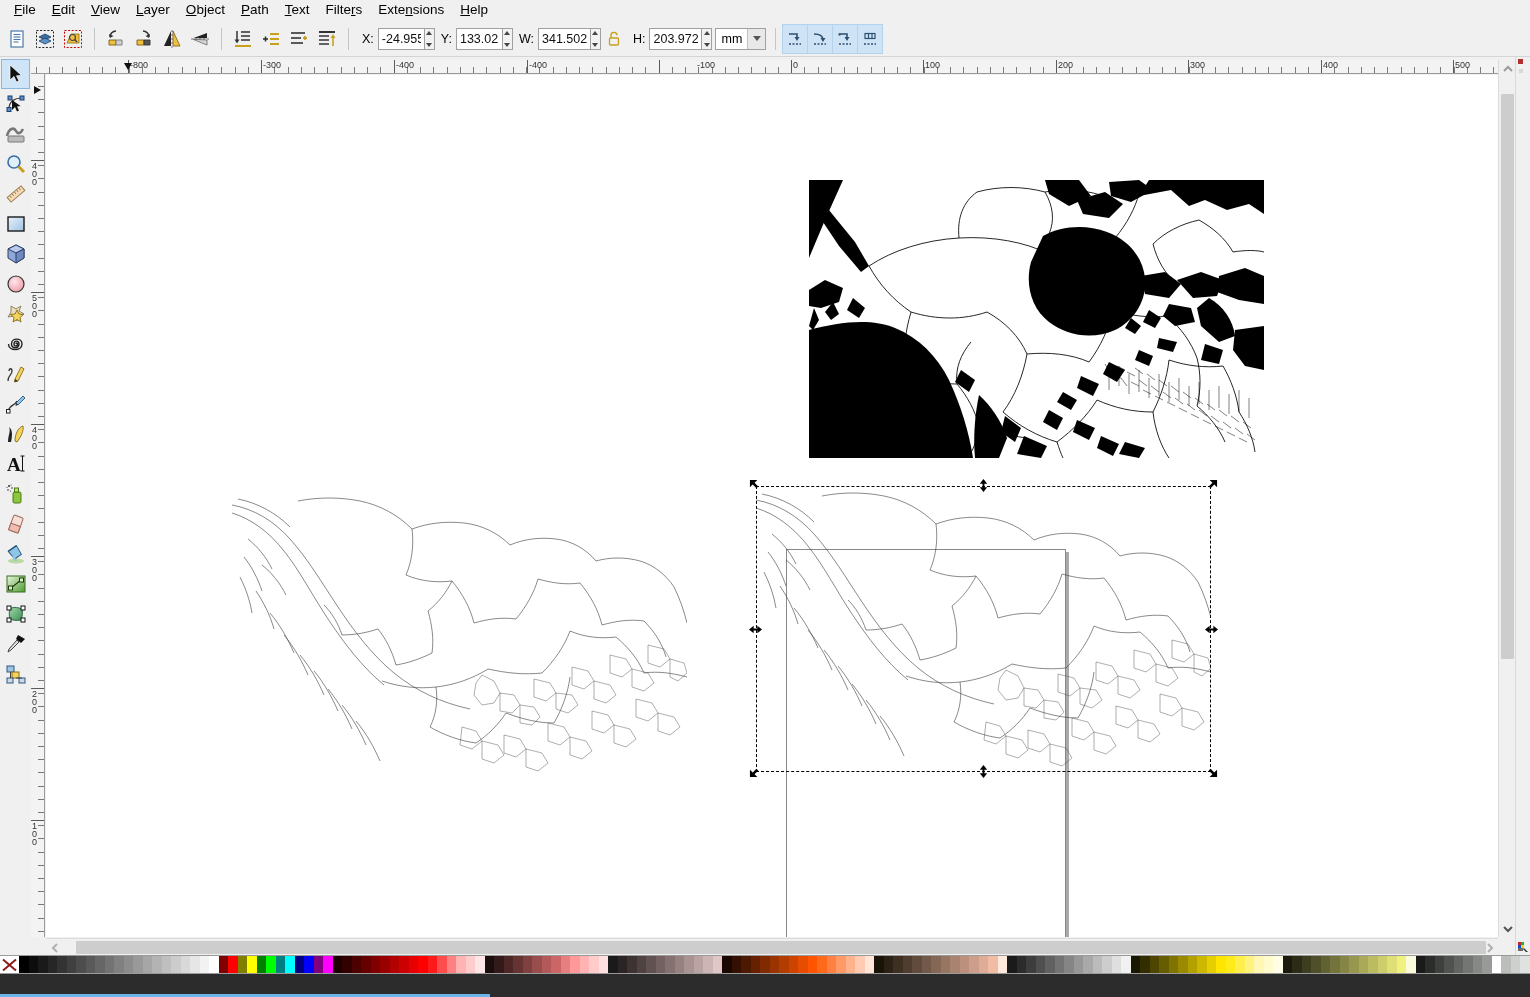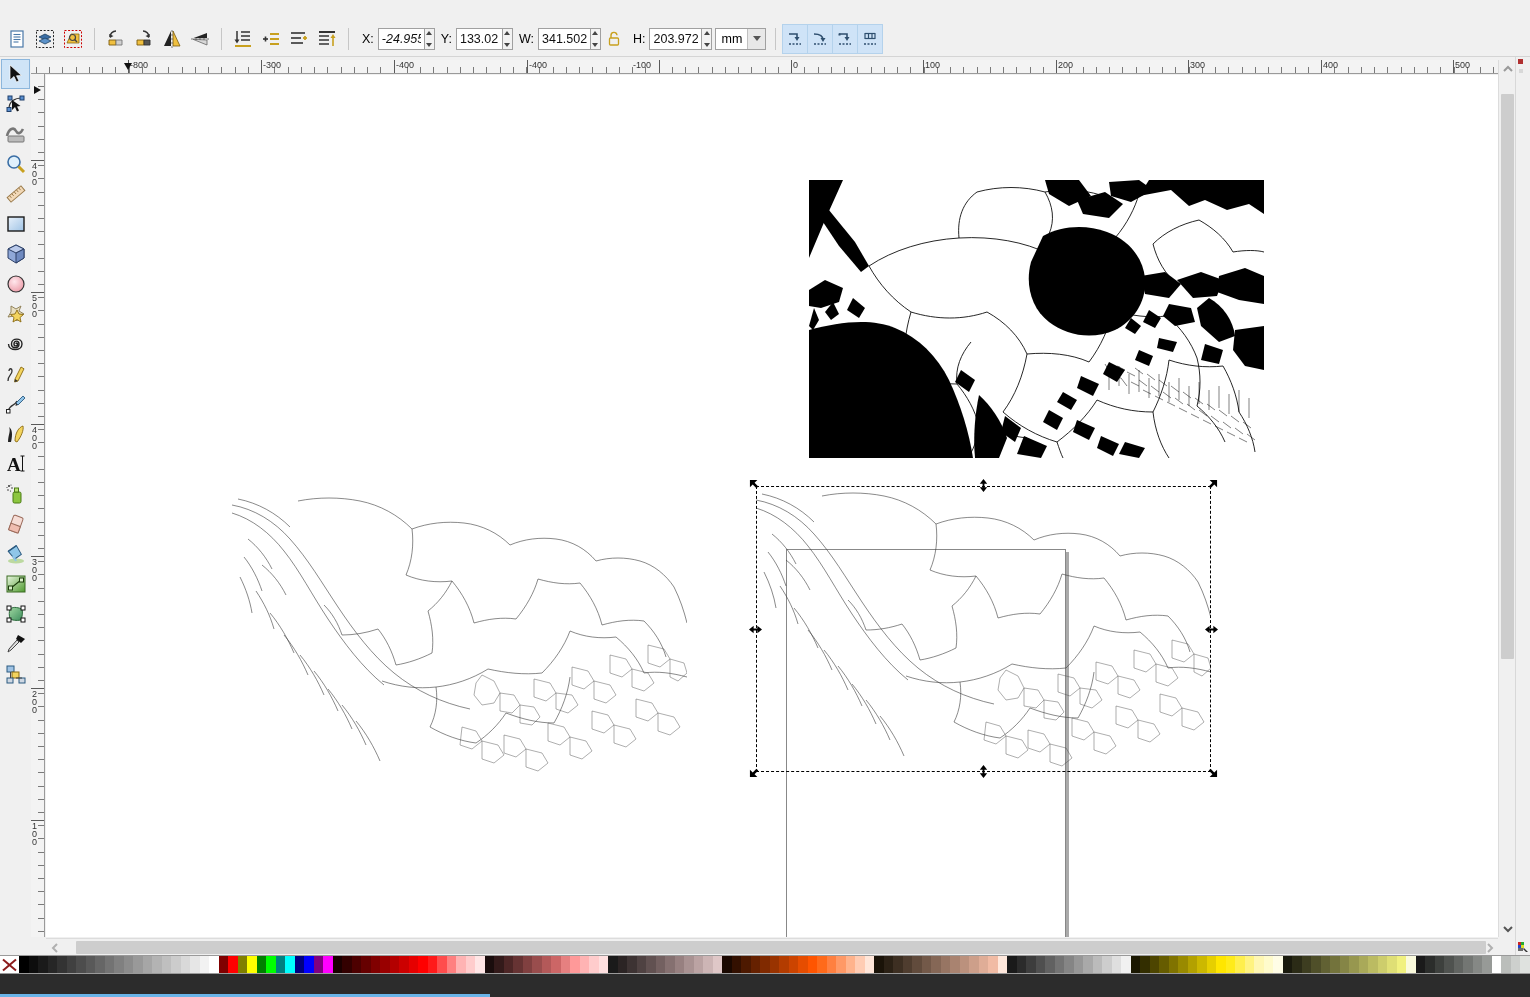--- a/index.html
+++ b/index.html
@@ -36,21 +36,21 @@
   .tsep { width:1px; height:22px; background:#c6c6c6; margin:0 7px; }
 
   .fieldlabel { font-size:12.5px; margin:0 4px 0 6px; }
   .spinwrap { display:flex; align-items:stretch; height:22px; }
   .spinbox {
     height:22px; border:1px solid #a0a0a0; background:#fff;
     font-size:12.5px; font-family:"Liberation Sans", sans-serif;
     padding:0 3px; text-align:left; line-height:20px; color:#111;
     border-right:none;
   }
-  .w-x { width:46px;font-style:italic; } .w-y { width:46px; } .w-w { width:52px; } .w-h { width:52px; }
+  .w-x { width:46px; } .w-y { width:46px; } .w-w { width:52px; } .w-h { width:52px; }
   .spinner {
     width:11px; height:22px; border:1px solid #a0a0a0; background:#f2f2f2;
     display:flex; flex-direction:column; justify-content:space-between;
     align-items:center; padding:2px 0;
   }
   .spinner i {
     display:block; width:0; height:0; border-left:3px solid transparent;
     border-right:3px solid transparent;
   }
   .spinner i.up { border-bottom:4px solid #444; }
@@ -197,20 +197,32 @@
   }
   #statusbar .progress {
     position:absolute; left:0; top:20px; width:492px; height:3px; background:#69b4e8;
   }
 </style>
 </head>
 <body>
 
 <div id="app">
 
+  <div id="menubar">
+      <div class="menu-item"><u>F</u>ile</div>
+      <div class="menu-item"><u>E</u>dit</div>
+      <div class="menu-item"><u>V</u>iew</div>
+      <div class="menu-item"><u>L</u>ayer</div>
+      <div class="menu-item"><u>O</u>bject</div>
+      <div class="menu-item"><u>P</u>ath</div>
+      <div class="menu-item"><u>T</u>ext</div>
+      <div class="menu-item">Filte<u>r</u>s</div>
+      <div class="menu-item">Exte<u>n</u>sions</div>
+      <div class="menu-item"><u>H</u>elp</div>
+    </div>
 
   <div id="cmdbar">
 
     <div class="tbtn">
       <svg width="20" height="20" viewBox="0 0 20 20">
         <rect x="4" y="2" width="12" height="16" fill="#fff" stroke="#4a79a8" stroke-width="1.2"></rect>
         <g stroke="#4a79a8" stroke-width="1.1">
           <line x1="6.5" y1="5.5" x2="13.5" y2="5.5"></line>
             <line x1="6.5" y1="8" x2="13.5" y2="8"></line>
           <line x1="6.5" y1="10.5" x2="13.5" y2="10.5"></line>
@@ -749,21 +761,21 @@
       <div class="tickmin" style="left: 1462px;"></div>
       <div class="tickmaj" style="left: 97px;"></div>
       <div class="rlabel" style="left: 97px;">-800</div>
       <div class="tickmaj" style="left: 230px;"></div>
       <div class="rlabel" style="left: 230px;">-300</div>
       <div class="tickmaj" style="left: 363px;"></div>
       <div class="rlabel" style="left: 363px;">-400</div>
       <div class="tickmaj" style="left: 496px;"></div>
       <div class="rlabel" style="left: 496px;">-400</div>
       <div class="tickmaj" style="left: 628px;"></div>
-      <div class="rlabel" style="left: 600px; text-align: center;">-100</div>
+      <div class="rlabel" style="left: 664px; text-align: center;">-100</div>
       <div class="tickmaj" style="left: 760px;"></div>
       <div class="rlabel" style="left: 760px;">0</div>
       <div class="tickmaj" style="left: 892px;"></div>
       <div class="rlabel" style="left: 892px;">100</div>
       <div class="tickmaj" style="left: 1025px;"></div>
       <div class="rlabel" style="left: 1025px;">200</div>
       <div class="tickmaj" style="left: 1157px;"></div>
       <div class="rlabel" style="left: 1157px;">300</div>
       <div class="tickmaj" style="left: 1290px;"></div>
       <div class="rlabel" style="left: 1290px;">400</div>

